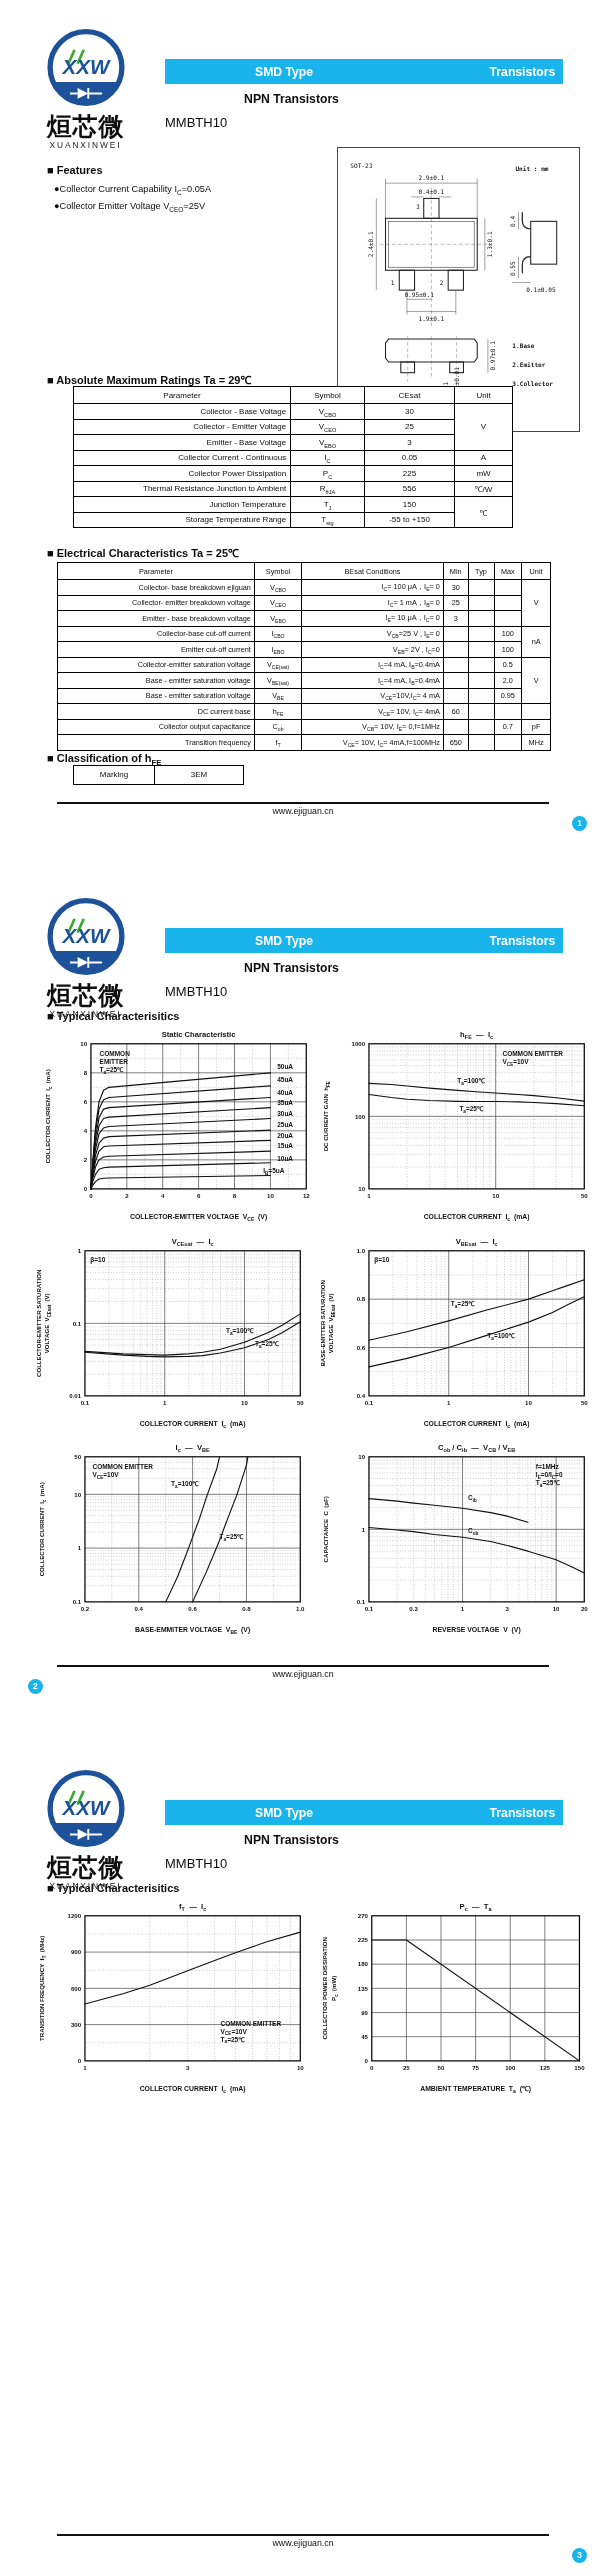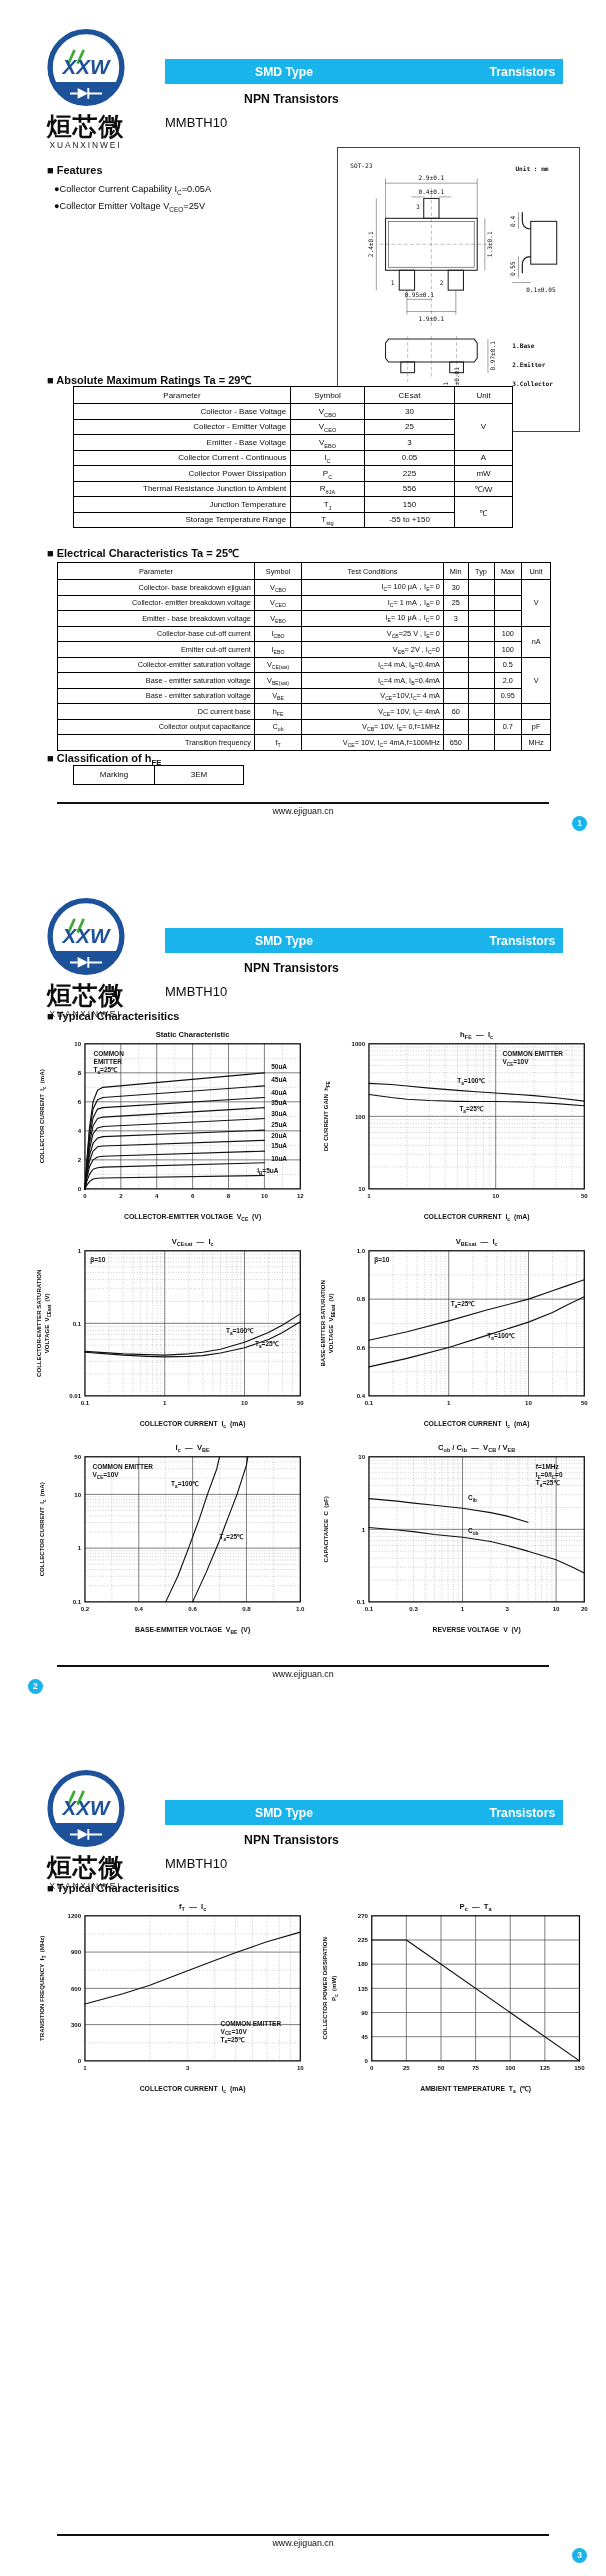--- a/index.html
+++ b/index.html
@@ -199,21 +199,21 @@
         <col style="width:142px">
         <col style="width:24.5px">
         <col style="width:26px">
         <col style="width:27.6px">
         <col style="width:29px">
       </colgroup>
     <tbody>
         <tr>
       <th>Parameter</th>
           <th>Symbol</th>
-          <th>Test Conditions</th>
+          <th>BEsat Conditions</th>
       <th>Min</th>
           <th>Typ</th>
           <th>Max</th>
           <th>Unit</th>
     </tr>
     <tr>
           <td class="l">Collector- base breakdown ejiguan</td>
           <td class="c">V<sub>CBO</sub></td>
           <td class="l">I<sub>C</sub>= 100 μA，I<sub>E</sub>= 0</td>
           <td class="c">30</td>
@@ -340,21 +340,21 @@
     <div class="latin">XUANXINWEI</div>
     <div class="banner">
       <span>SMD Type</span>
       <span>Transistors</span>
     </div>
     <div class="npn">NPN  Transistors</div>
     <div class="part">MMBTH10</div>
   </div>
 
   <div class="sechead" style="left:47px;top:1010px">■ Typical  Characterisitics</div>
-  <div class="chart" style="left:34px;top:1027px;width:276px"><svg width="276" height="197" font-family="&quot;Liberation Sans&quot;, sans-serif" viewBox="0 0 360 258">
+  <div class="chart" style="left:40px;top:1027px;width:276px"><svg width="276" height="197" font-family="&quot;Liberation Sans&quot;, sans-serif" viewBox="0 0 360 258">
         <line x1="89.5" y1="22" x2="89.5" y2="212" stroke="#8a8a8a" stroke-width="0.7" stroke-dasharray="1,2.4"></line>
         <line x1="136.5" y1="22" x2="136.5" y2="212" stroke="#8a8a8a" stroke-width="0.7" stroke-dasharray="1,2.4"></line>
         <line x1="183.5" y1="22" x2="183.5" y2="212" stroke="#8a8a8a" stroke-width="0.7" stroke-dasharray="1,2.4"></line>
         <line x1="230.5" y1="22" x2="230.5" y2="212" stroke="#8a8a8a" stroke-width="0.7" stroke-dasharray="1,2.4"></line>
         <line x1="277.5" y1="22" x2="277.5" y2="212" stroke="#8a8a8a" stroke-width="0.7" stroke-dasharray="1,2.4"></line>
         <line x1="324.5" y1="22" x2="324.5" y2="212" stroke="#8a8a8a" stroke-width="0.7" stroke-dasharray="1,2.4"></line>
         <line x1="66" y1="193" x2="348" y2="193" stroke="#8a8a8a" stroke-width="0.7" stroke-dasharray="1,2.4"></line>
         <line x1="66" y1="155" x2="348" y2="155" stroke="#8a8a8a" stroke-width="0.7" stroke-dasharray="1,2.4"></line>
         <line x1="66" y1="117" x2="348" y2="117" stroke="#8a8a8a" stroke-width="0.7" stroke-dasharray="1,2.4"></line>
         <line x1="66" y1="79" x2="348" y2="79" stroke="#8a8a8a" stroke-width="0.7" stroke-dasharray="1,2.4"></line>

